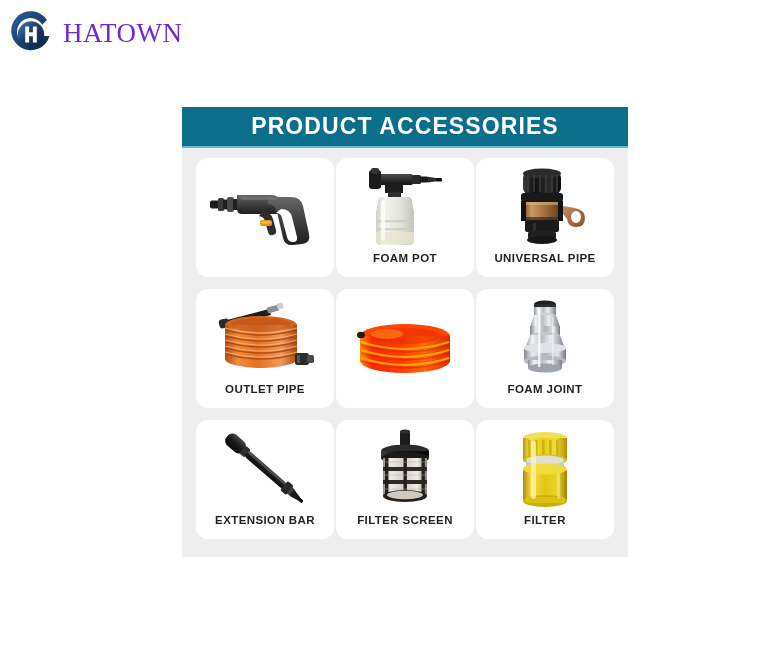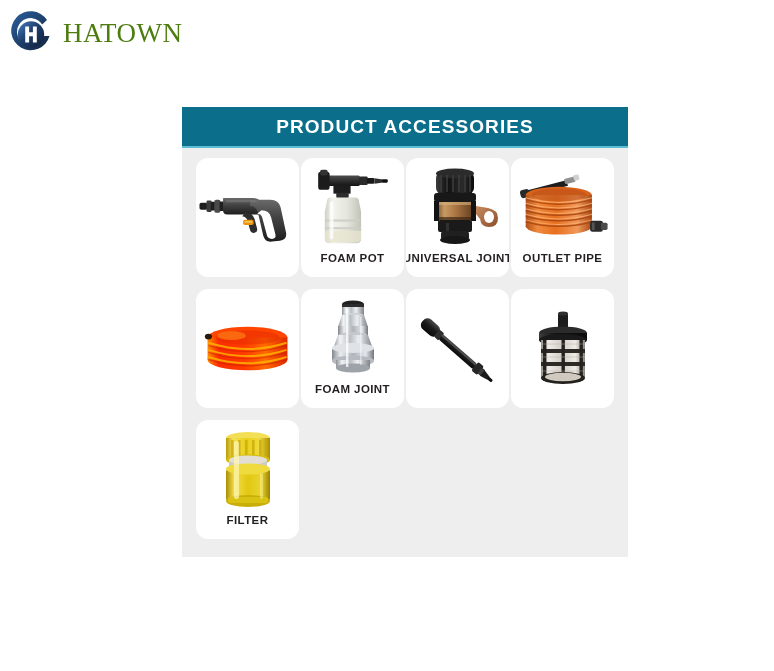--- a/index.html
+++ b/index.html
@@ -29,21 +29,21 @@
     width: 46px;
     height: 46px;
     position: relative;
     flex: 0 0 auto;
   }
   #brand-emblem svg { display: block; }
   #brand-wordmark {
     font-family: "Liberation Serif", serif;
     font-size: 27px;
     letter-spacing: 0.5px;
-    color: #4d7c0f;
+    color: #6d28d9;
     font-weight: 400;
     line-height: 1;
     white-space: nowrap;
   }
 
   
   #accessories-panel {
     position: absolute;
     left: 182px;
     top: 107px;
@@ -53,32 +53,32 @@
   #panel-title-bar {
     height: 39px;
     background: #0b6f8c;
     border-bottom: 2px solid #5bbcd4;
     display: flex;
     align-items: center;
     justify-content: center;
   }
   #panel-title {
     color: #ffffff;
-    font-size: 19px;
+    font-size: 23px;
     font-weight: bold;
     letter-spacing: 1.1px;
     line-height: 1;
   }
   #panel-body {
     height: 409px;
     background: #eeeeee;
     box-sizing: border-box;
     padding: 10px 14px 18px 14px;
     display: grid;
-    grid-template-columns: repeat(4, 1fr);
+    grid-template-columns: repeat(3, 1fr);
     grid-template-rows: repeat(3, 1fr);
     gap: 12px 2px;
   }
 
   .accessory-card {
     background: #ffffff;
     border-radius: 12px;
     position: relative;
     display: flex;
     flex-direction: column;
@@ -264,21 +264,21 @@
 
           <path d="M66 40 l12 2 q10 2 10 10 q0 9 -9 9 q-8 0 -9 -8 l-4 -5 Z" fill="url(#tabG)"></path>
           <ellipse cx="79" cy="51" rx="5" ry="6" fill="#ffffff"></ellipse>
 
           <rect x="28" y="54" width="34" height="12" rx="2" fill="#1a1a1a"></rect>
           <rect x="31" y="65" width="28" height="9" rx="3" fill="#202020"></rect>
           <ellipse cx="45" cy="74" rx="15" ry="4" fill="#171717"></ellipse>
           <rect x="36" y="57" width="3" height="8" fill="#3a3a3a" opacity="0.7"></rect>
         </svg>
       </div>
-      <div class="card-label">UNIVERSAL JOINT</div>
+      <div class="card-label">UNIVERSAL PIPE</div>
     </div>
 
     <div class="accessory-card">
       <div class="card-art">
         <svg class="art" width="112" height="78" viewBox="0 0 112 78" aria-hidden="true">
           <defs>
             <linearGradient id="hoseG" x1="0" y1="0" x2="1" y2="0">
               <stop offset="0%" stop-color="#b24f17"></stop>
               <stop offset="18%" stop-color="#f08a3e"></stop>
               <stop offset="45%" stop-color="#e6701f"></stop>
@@ -421,20 +421,21 @@
             <rect x="32" y="36.5" width="50" height="7.5" rx="3" fill="url(#barG)"></rect>
             <rect x="32" y="37.5" width="50" height="1.8" fill="#6b6b6b" opacity="0.55"></rect>
 
             <rect x="81" y="34" width="8" height="12" rx="2" fill="#262626"></rect>
             <rect x="88" y="36" width="5" height="8" rx="1.4" fill="#3a3a3a"></rect>
             <polygon points="92,36.4 101,38.4 101,42.2 92,44.2" fill="#1a1a1a"></polygon>
             <rect x="100" y="38.6" width="6" height="3.4" rx="1.2" fill="#111"></rect>
           </g>
         </svg>
       </div>
+      <div class="card-label">EXTENSION BAR</div>
     </div>
 
     <div class="accessory-card">
       <div class="card-art">
         <svg class="art" width="84" height="84" viewBox="0 0 84 84" aria-hidden="true">
           <defs>
             <linearGradient id="meshG" x1="0" y1="0" x2="1" y2="0">
               <stop offset="0%" stop-color="#8e8a82"></stop>
               <stop offset="16%" stop-color="#efece6"></stop>
               <stop offset="48%" stop-color="#d3cec6"></stop>
@@ -467,20 +468,21 @@
           <g stroke="#b5afa6" stroke-width="0.8" opacity="0.6">
             <line x1="20" y1="35" x2="64" y2="35"></line>
             <line x1="20" y1="48" x2="64" y2="48"></line>
             <line x1="20" y1="62" x2="64" y2="62"></line>
           </g>
 
           <ellipse cx="42" cy="69" rx="22" ry="6" fill="#23201d"></ellipse>
           <ellipse cx="42" cy="68" rx="18" ry="4.2" fill="#cfc9c0"></ellipse>
         </svg>
       </div>
+      <div class="card-label">FILTER SCREEN</div>
     </div>
 
     <div class="accessory-card">
       <div class="card-art">
         <svg class="art" width="78" height="84" viewBox="0 0 78 84" aria-hidden="true">
           <defs>
             <linearGradient id="yelG" x1="0" y1="0" x2="1" y2="0">
               <stop offset="0%" stop-color="#b99a06"></stop>
               <stop offset="16%" stop-color="#f5e05a"></stop>
               <stop offset="45%" stop-color="#e9cf18"></stop>

